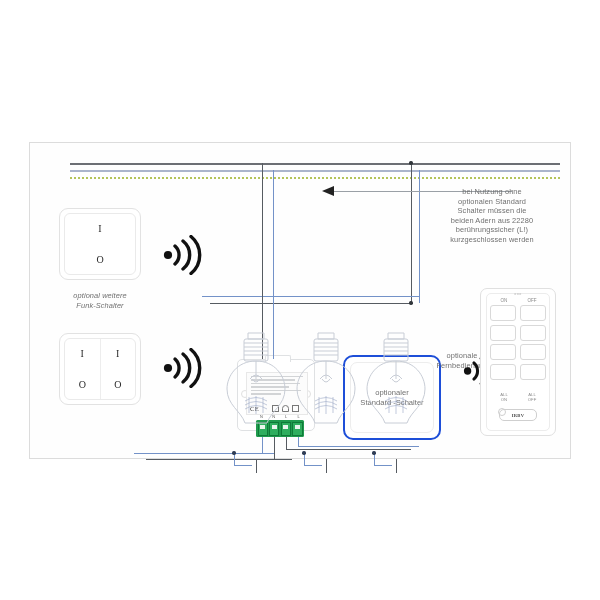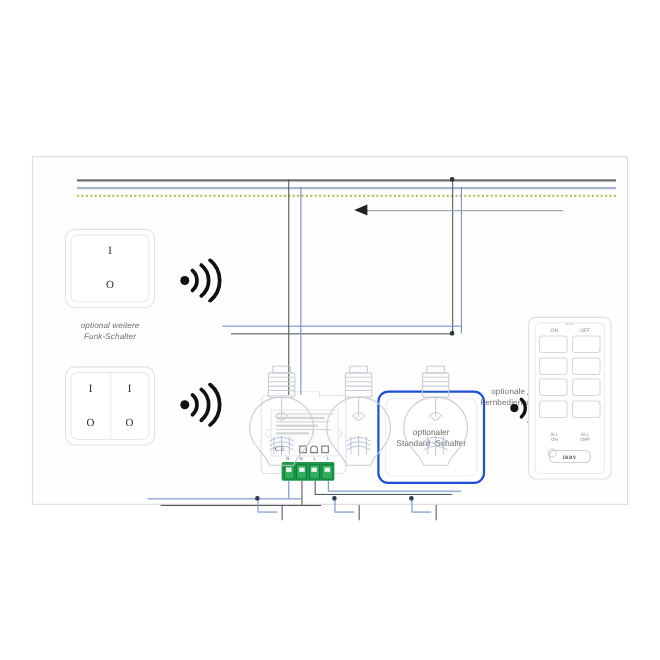--- a/index.html
+++ b/index.html
@@ -268,20 +268,26 @@
         <span>optionaler
 Standard -Schalter</span>
       </div>
     </div>
 
     <div class="w wh w-gray" style="left:302px;top:48px;width:180px;"></div>
     <svg style="position:absolute;left:292px;top:42px;" width="14" height="12">
       <polygon points="0,6 12,1 12,11" fill="#222"></polygon>
     </svg>
 
+    <div class="lbl" style="left:392px;top:44px;width:140px;text-align:center;">bei Nutzung ohne
+optionalen Standard
+Schalter müssen die
+beiden Adern aus 22280
+berührungssicher (L!)
+kurzgeschlossen werden</div>
 
     <div class="bulb" style="left:191px;top:188px;">
       <svg width="70" height="96" viewBox="0 0 70 96">
         <g fill="none" stroke="#c8cdd6" stroke-width="1">
           <path d="M35 30 C16 30 6 45 6 58 C6 74 20 80 24 92 L46 92 C50 80 64 74 64 58 C64 45 54 30 35 30 Z"></path>
           <rect x="23" y="8" width="24" height="22" rx="2"></rect>
           <path d="M23 12 h24 M23 16 h24 M23 20 h24 M23 24 h24"></path>
           <path d="M27 2 h16 v6 h-16 z"></path>
           <path d="M35 30 v18 M29 48 q6 -8 12 0 M31 48 q4 6 8 0"></path>
         </g>

